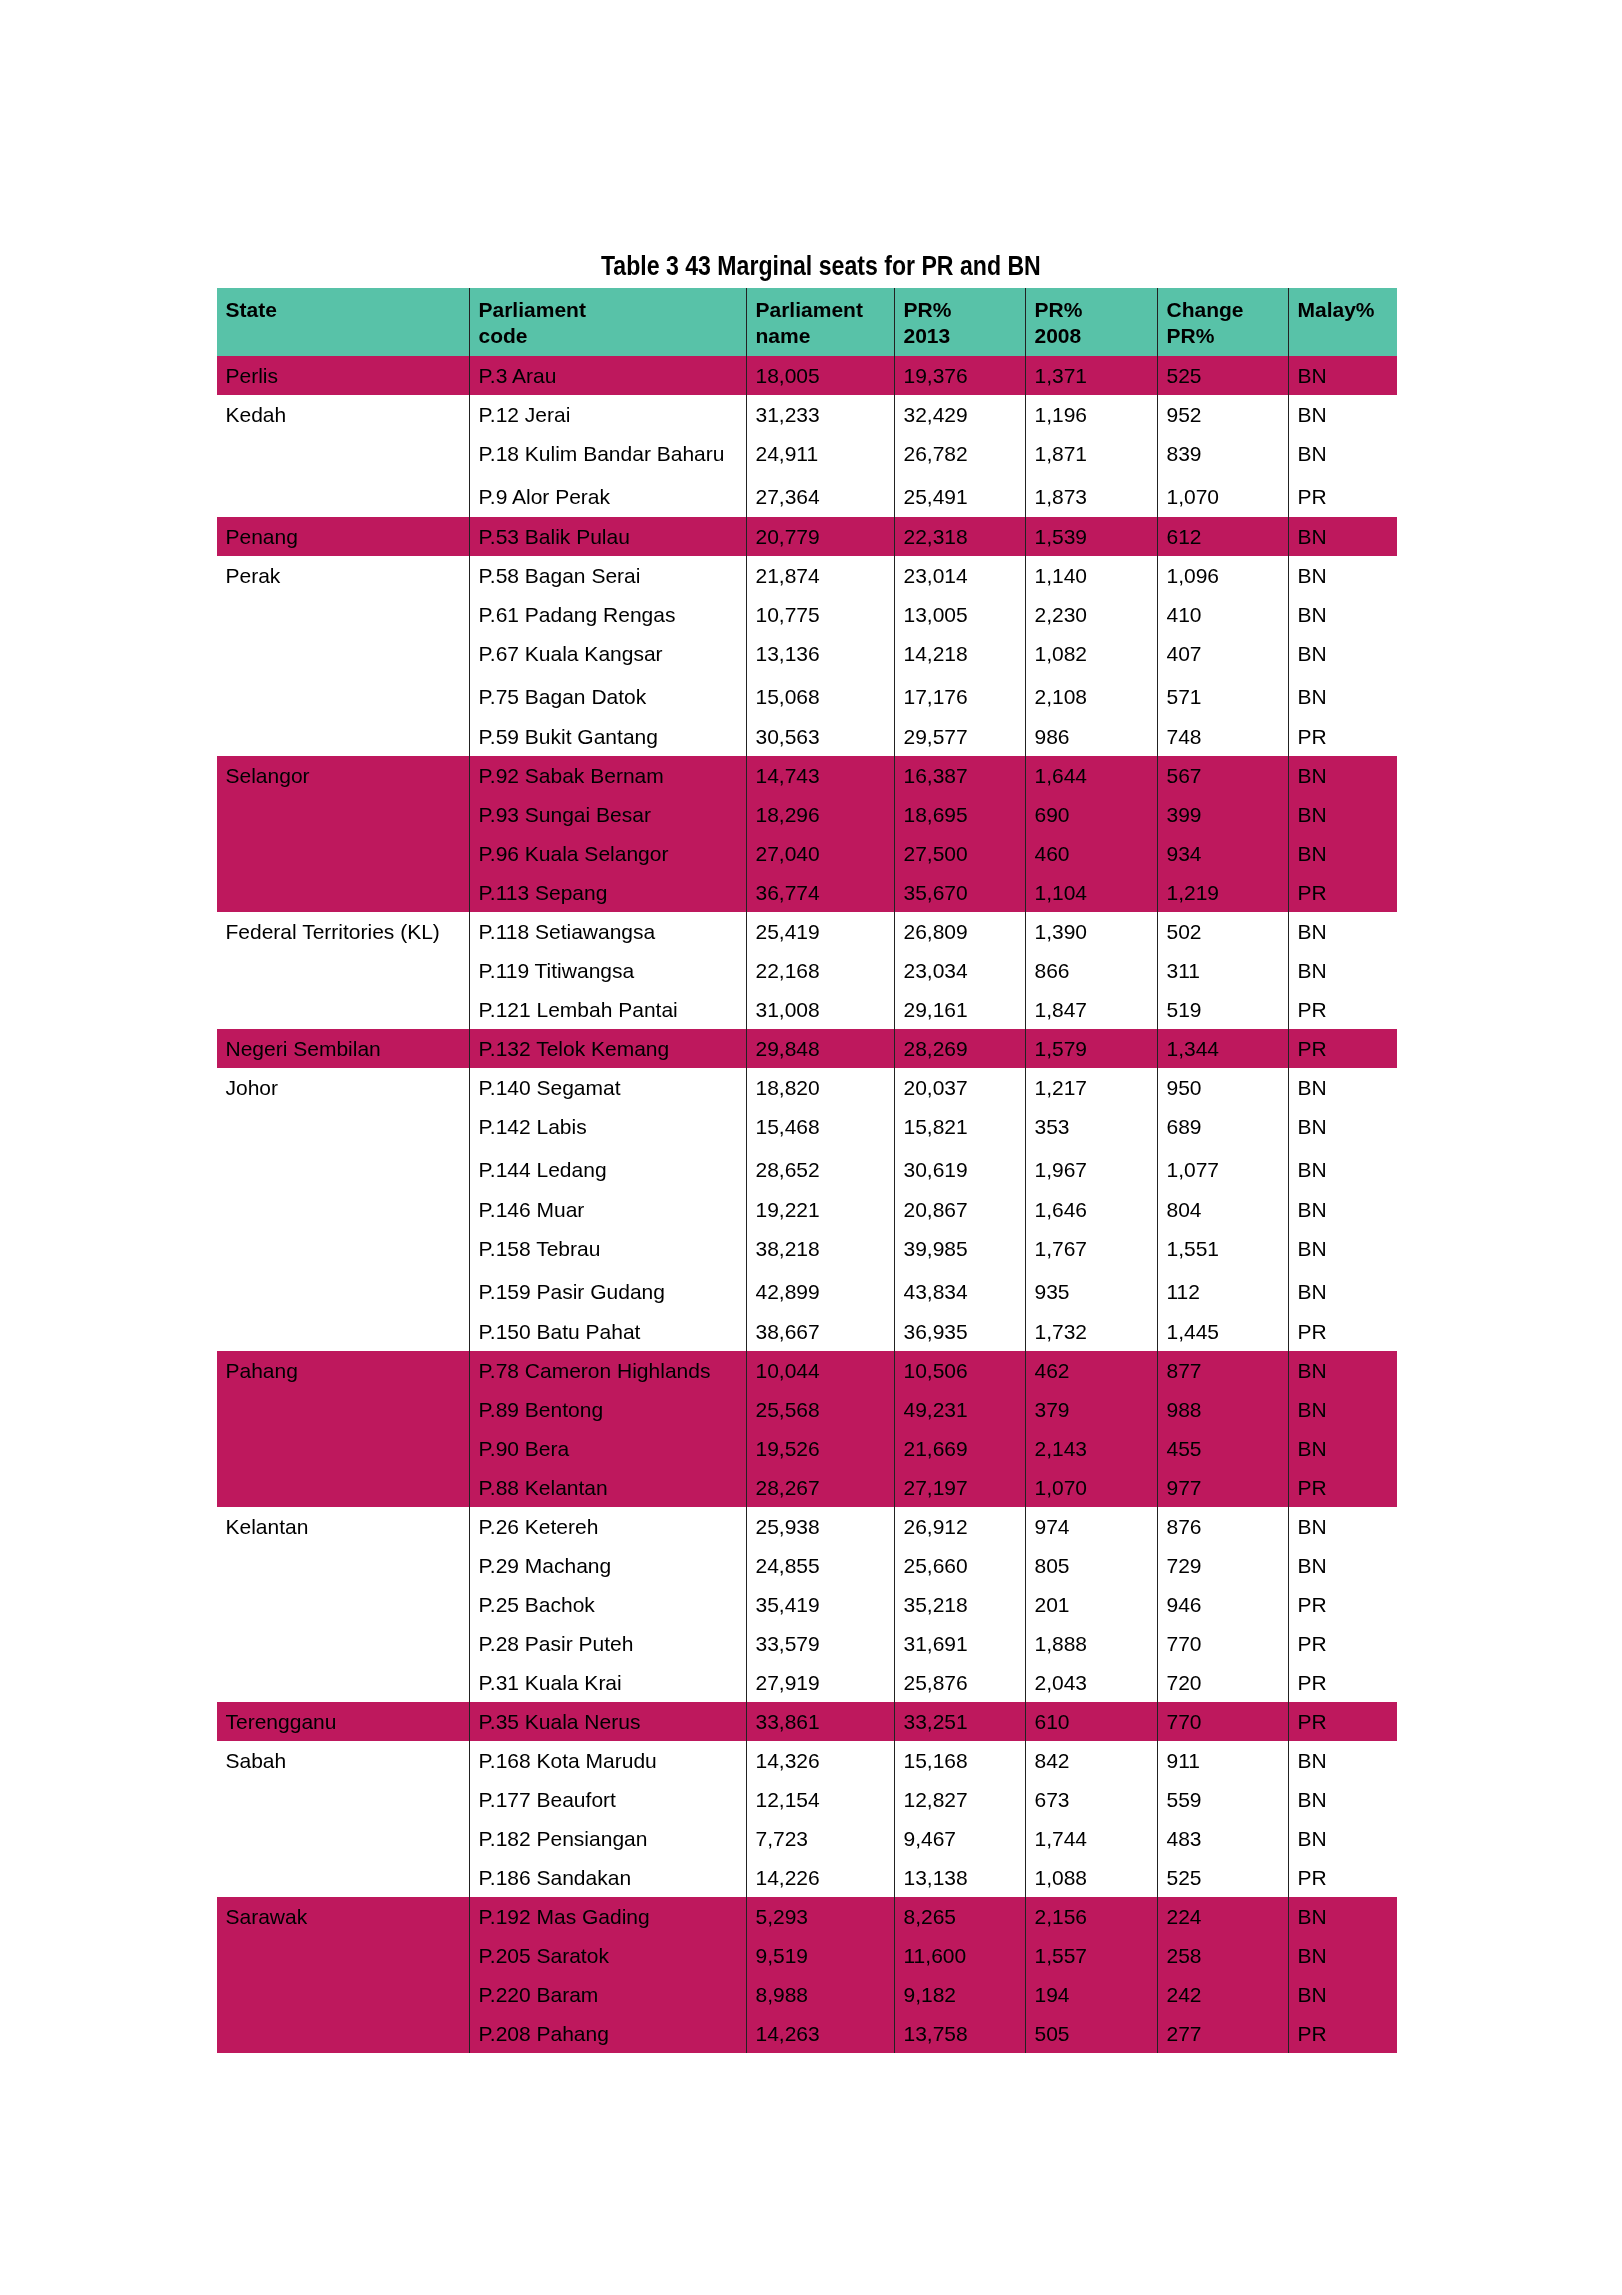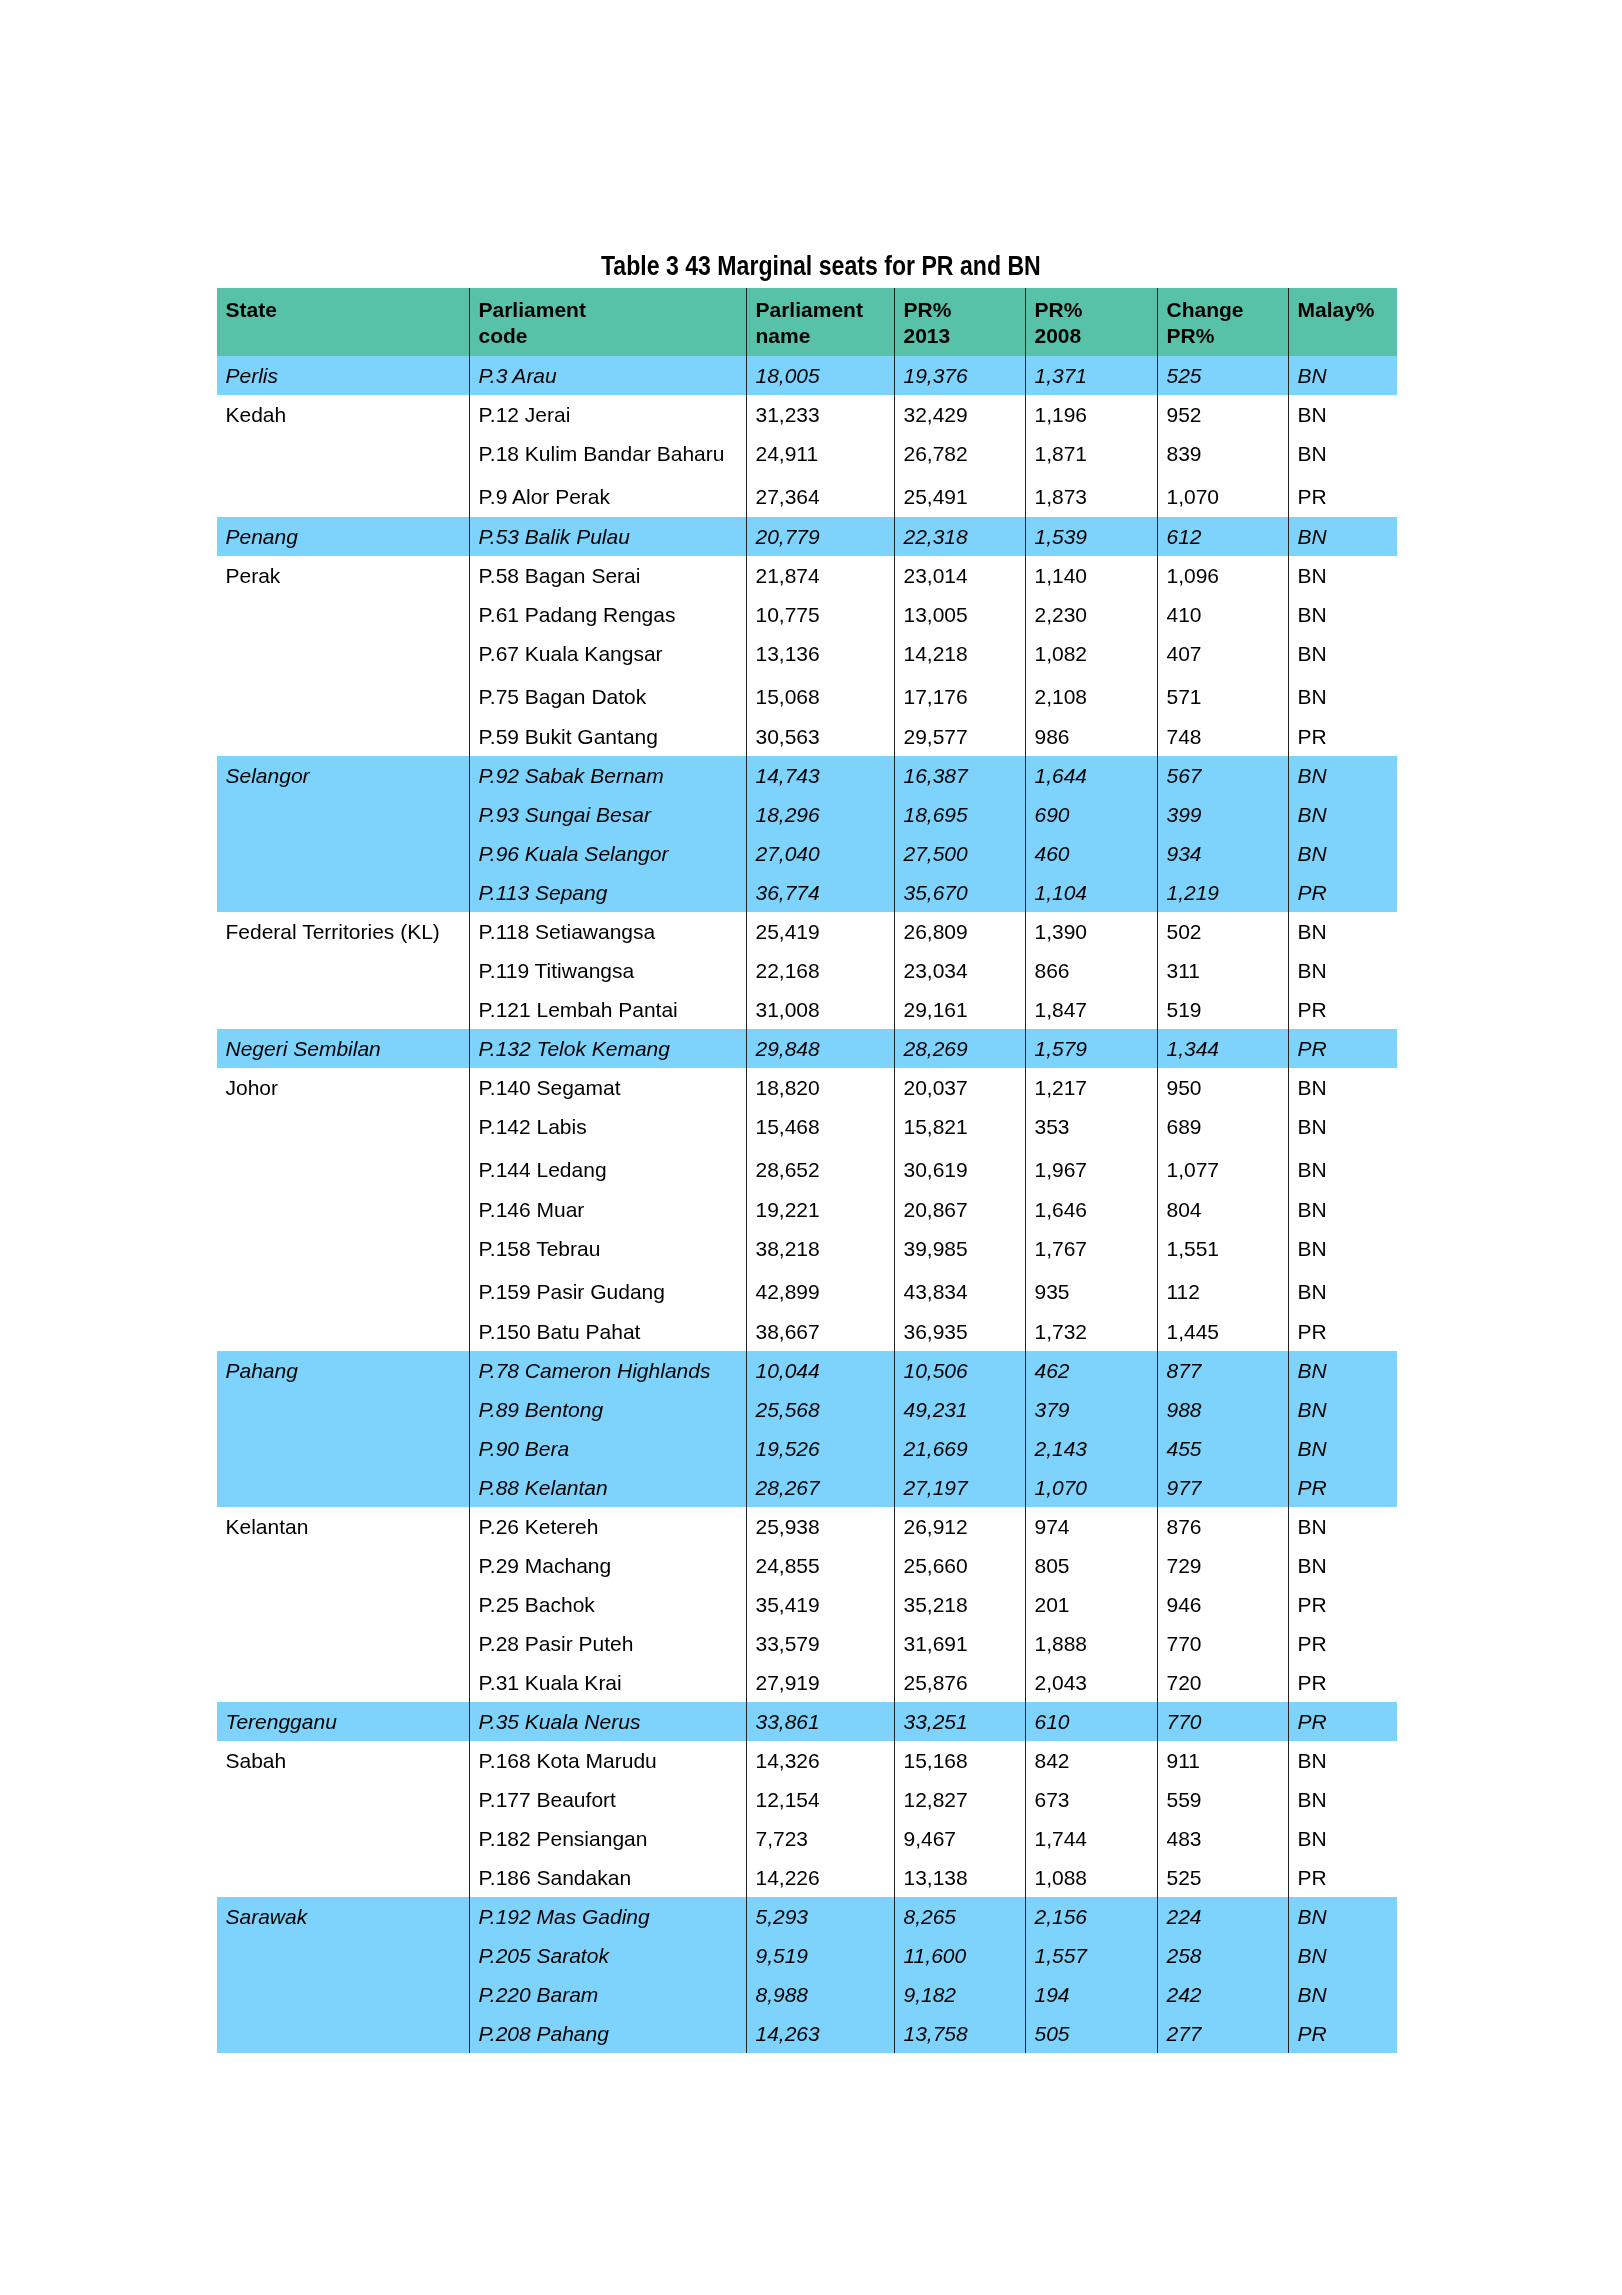--- a/index.html
+++ b/index.html
@@ -10,21 +10,21 @@
   .title span { display:inline-block; transform:scaleX(0.84); transform-origin:center; white-space:nowrap; }
   .table { position:absolute; left:217px; top:288px; width:1180px; }
   .hdr { display:grid; grid-template-columns:252px 277px 148px 131px 132px 131px 109px;
          height:68px; background:#58c2a8; }
   .hdr .cell { font-weight:bold; font-size:21px; line-height:26px; padding:9.2px 0 0 8.5px;
                border-left:1.3px solid #222; box-sizing:border-box; }
   .hdr .cell:first-child { border-left:none; }
   .row { display:grid; grid-template-columns:252px 277px 148px 131px 132px 131px 109px;
          height:39px; }
   .row.tall { height:44px; }
-  .row.band { background:#7dd3fc;font-style:italic; }
+  .row.band { background:#be185d; }
   .row .cell { font-size:21px; display:flex; align-items:center; padding-left:8.5px;
                border-left:1.3px solid #222; box-sizing:border-box; white-space:nowrap; overflow:visible; }
   .row .cell:first-child { border-left:none; }
   .row.tall .cell { align-items:flex-end; padding-bottom:7.9px; }
 </style>
 </head>
 <body>
 
 <div class="title">
   <span>Table 3 43 Marginal seats for PR and BN</span>

